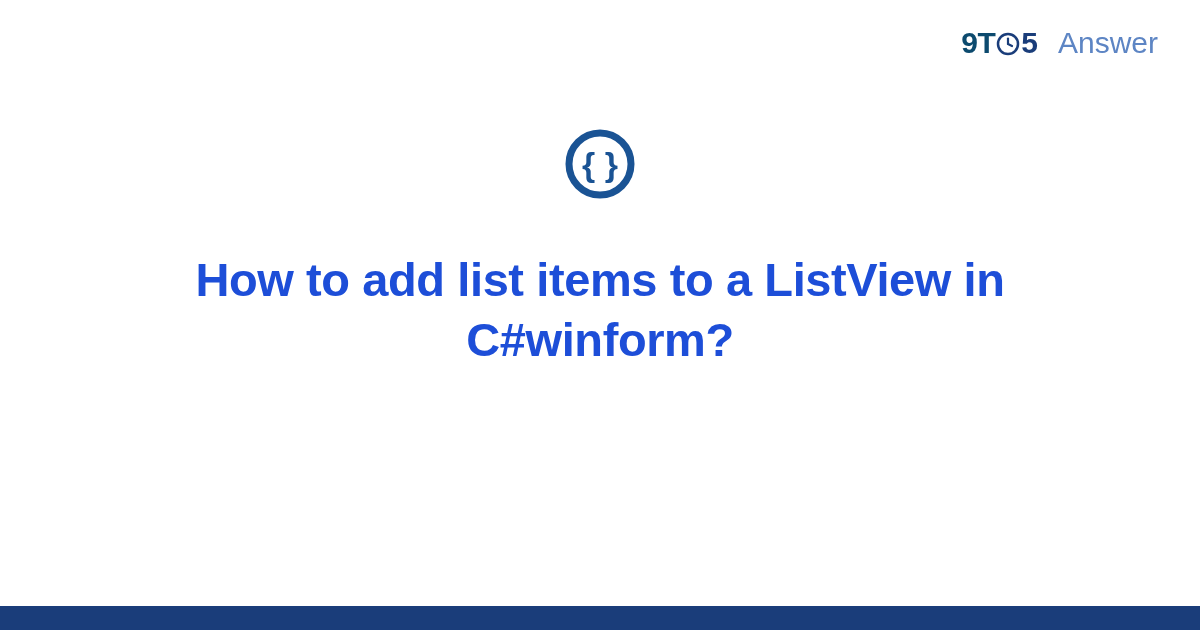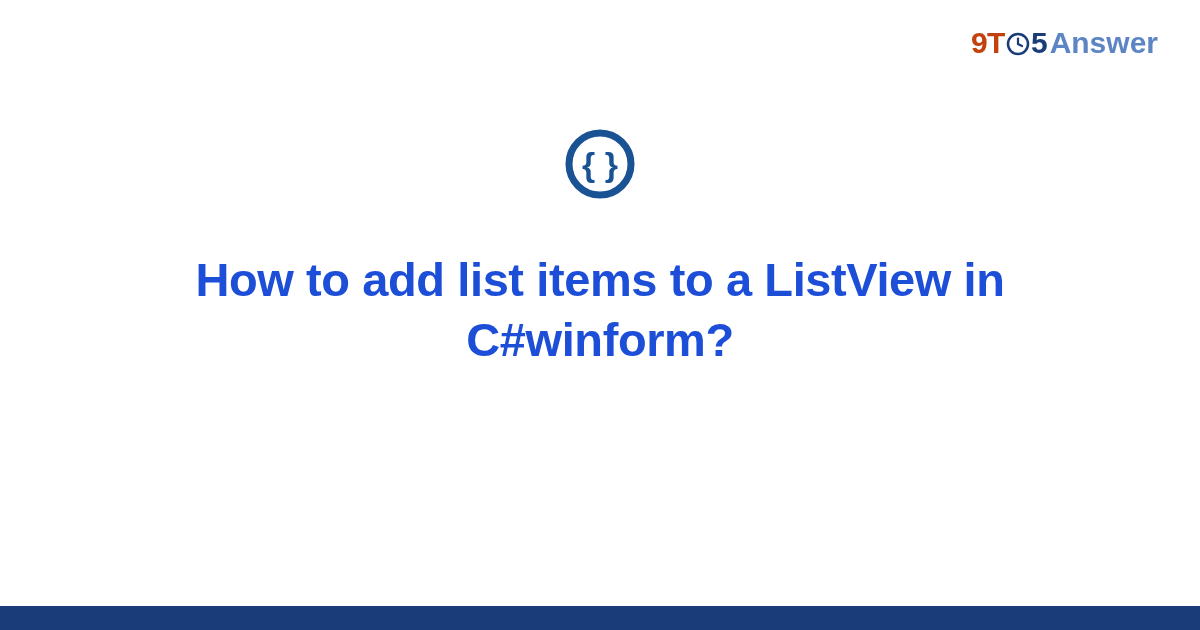--- a/index.html
+++ b/index.html
@@ -17,42 +17,42 @@
     }
     .logo-area {
       position: absolute;
       top: 26px;
       right: 42px;
       display: flex;
       align-items: baseline;
       font-weight: 600;
     }
     .logo-9t {
-      color: #c2410c;
+      color: #0c4a6e;
       font-size: 30px;
       font-weight: 700;
       letter-spacing: -0.5px;
     }
     .logo-clock {
       display: inline-flex;
       vertical-align: baseline;
       position: relative;
       top: 3px;
       margin: 0 1px;
     }
     .logo-5 {
       color: #1a3d7a;
       font-size: 30px;
       font-weight: 700;
     }
     .logo-answer {
       color: #5d85c4;
       font-size: 30px;
-      font-weight: 700;
-      margin-left: 2px;
+      font-weight: 400;
+      margin-left: 20px;
     }
     .center-content {
       position: absolute;
       top: 128px;
       left: 0;
       right: 0;
       display: flex;
       flex-direction: column;
       align-items: center;
     }

